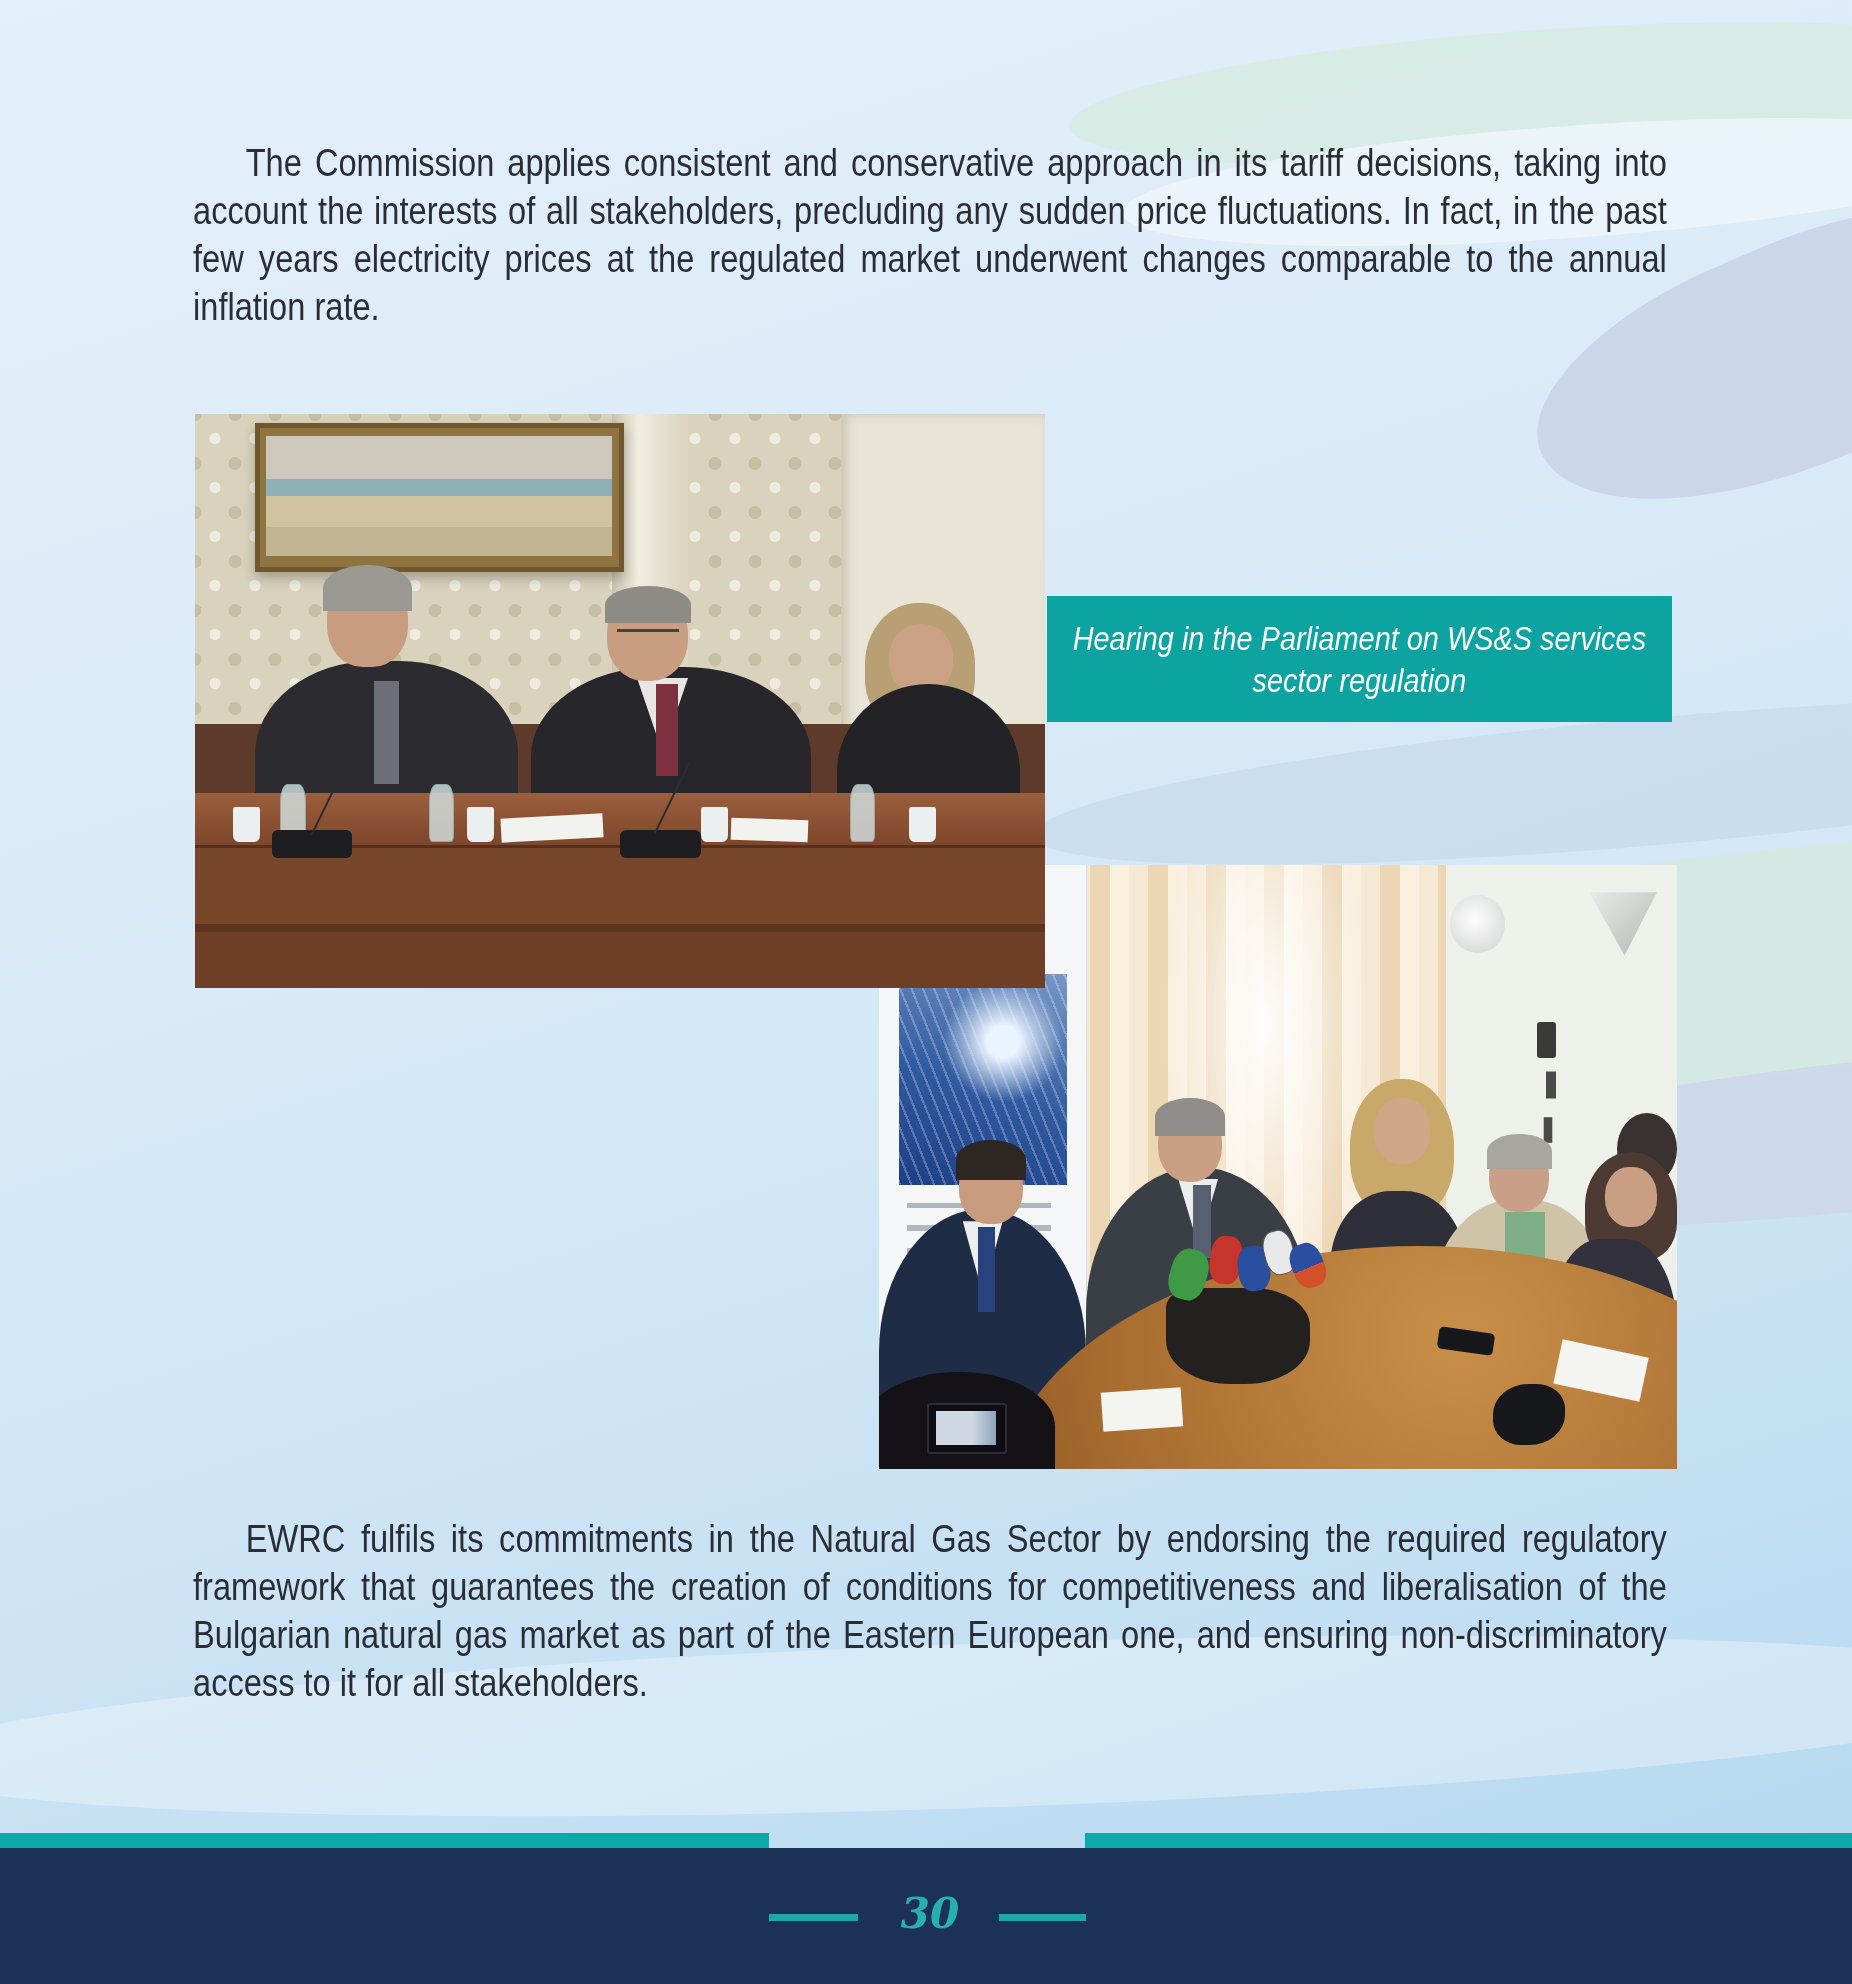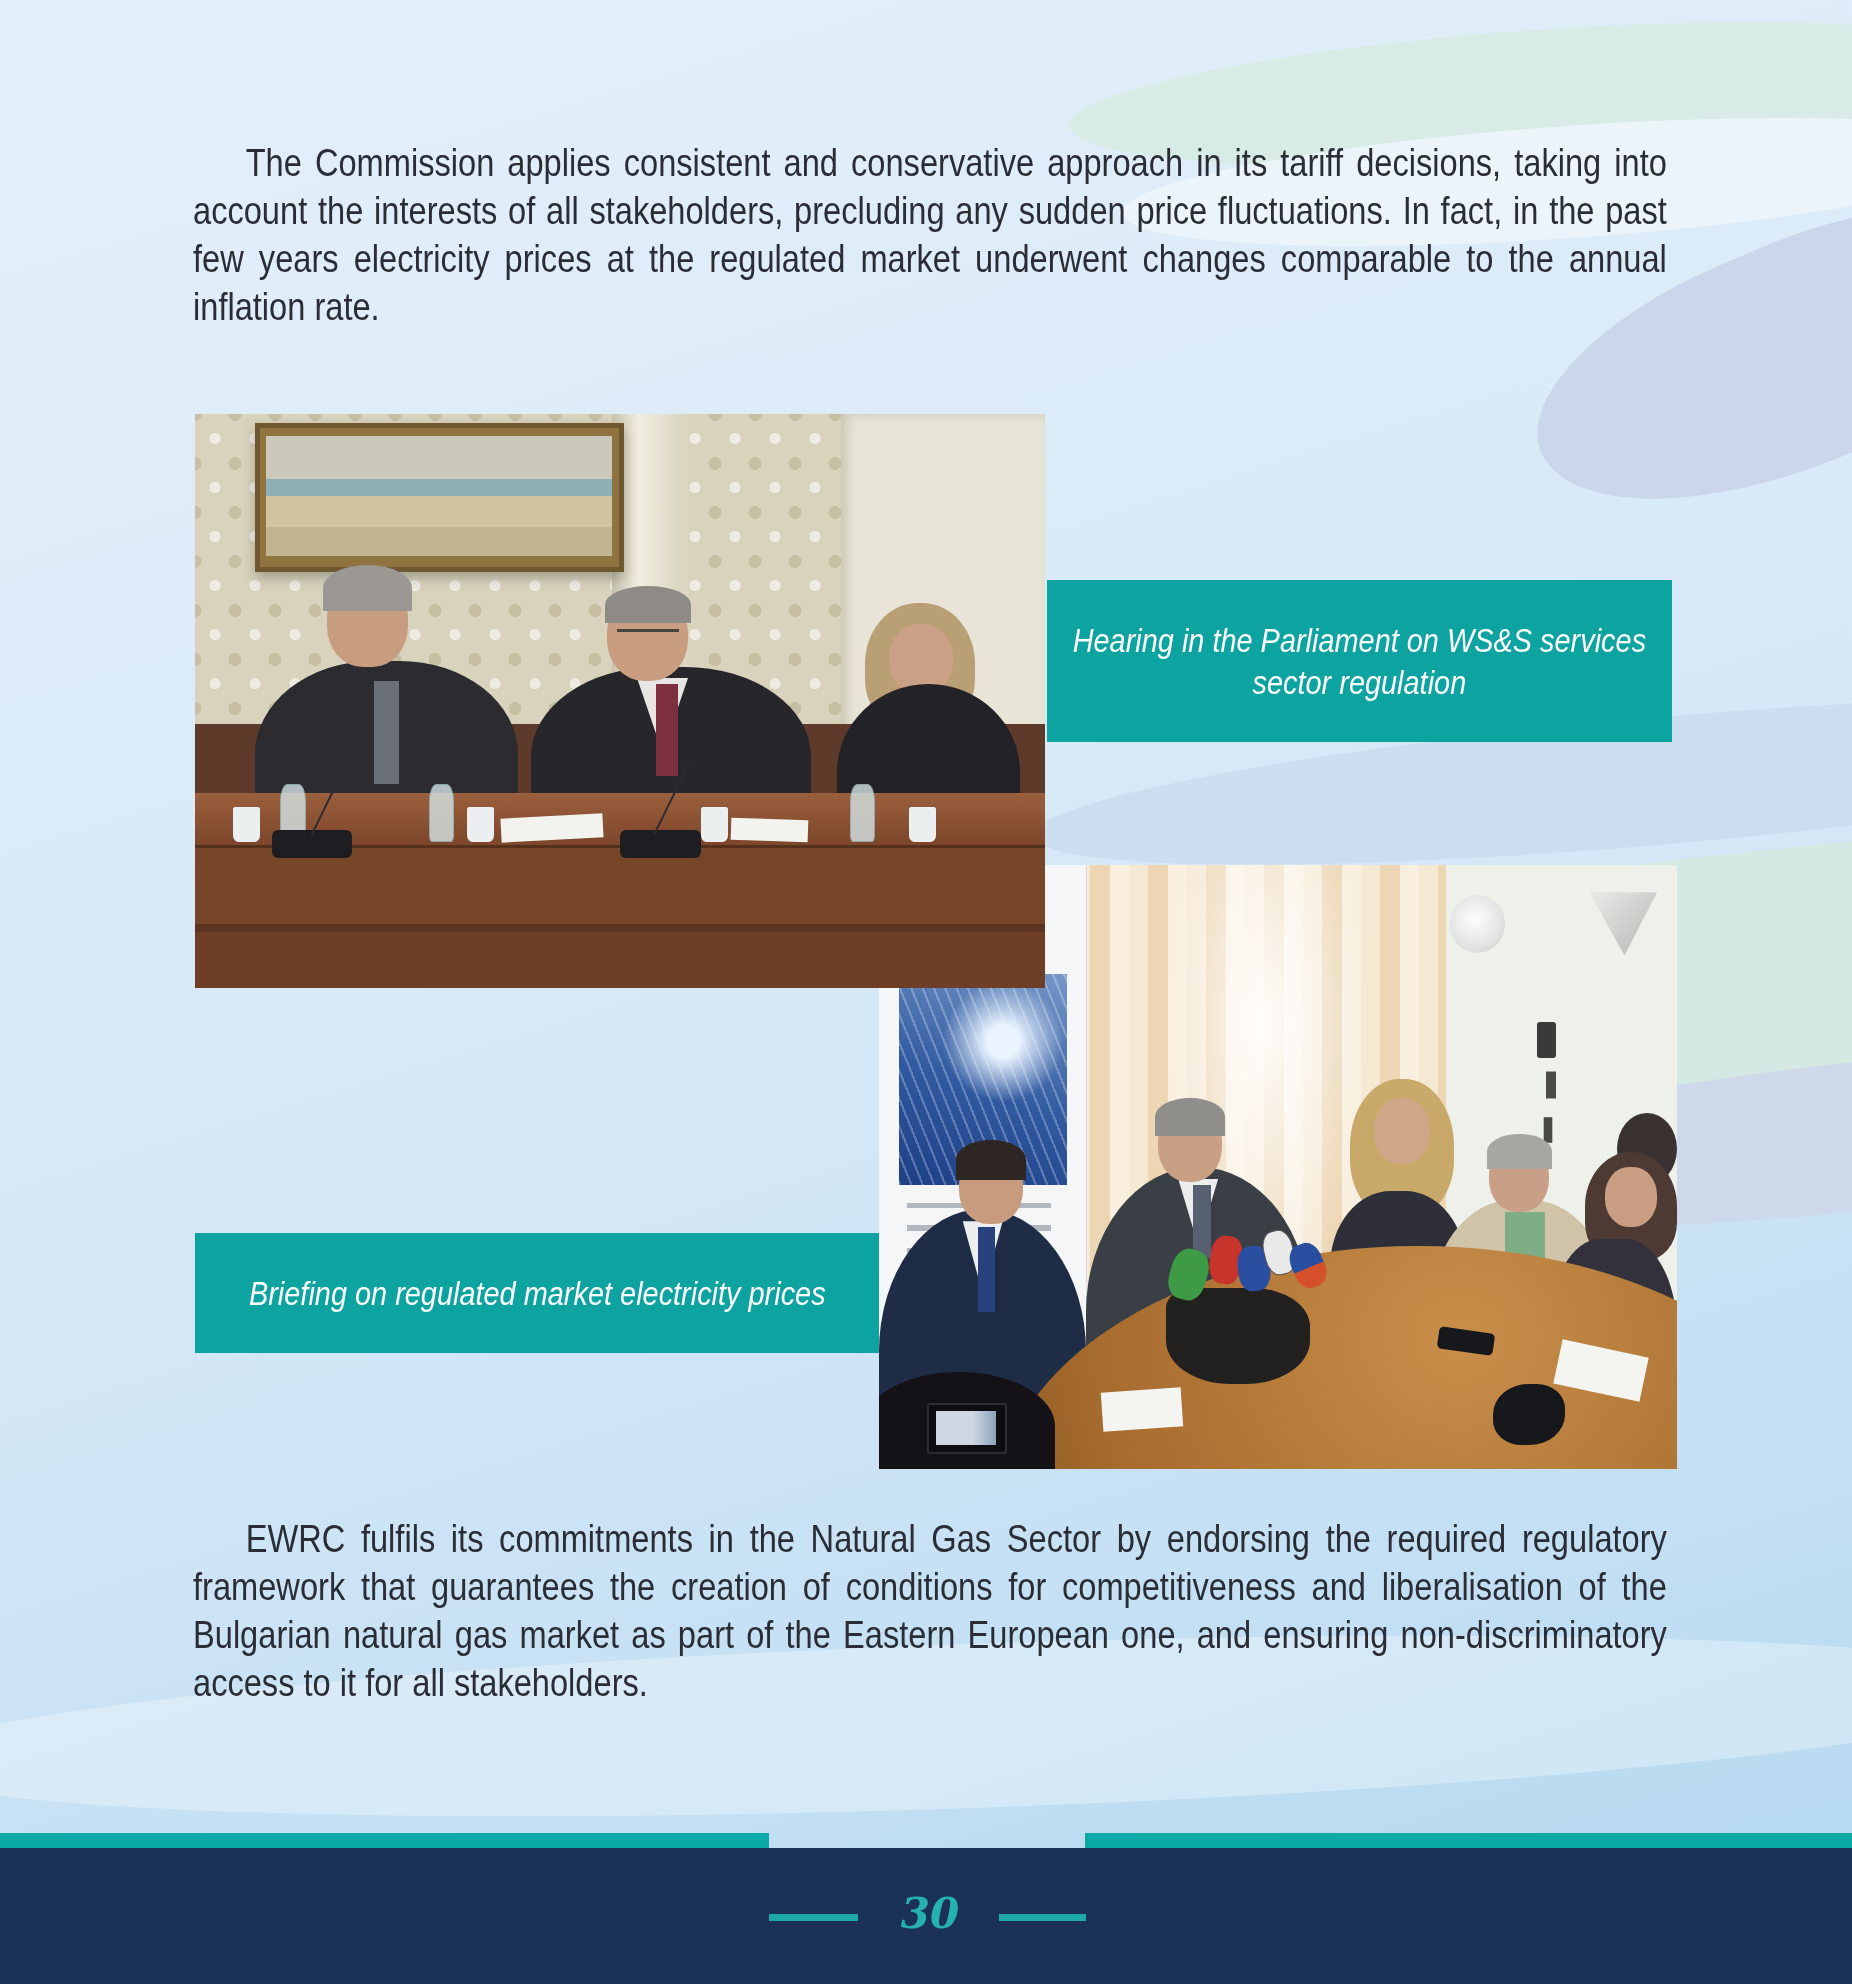--- a/index.html
+++ b/index.html
@@ -13,21 +13,21 @@
         font-size:39px;line-height:48px;color:#2a2d36;text-align:justify;text-indent:63px;margin:0;}
   .para-top{left:193px;top:139px;}
   .para-bottom{left:193px;top:1515px;}
   
   .photo{position:absolute;overflow:hidden;background:#777;}
   .photo1{left:195px;top:414px;width:850px;height:574px;z-index:3;}
   .photo2{left:879px;top:865px;width:798px;height:604px;z-index:2;}
   .photo *{position:absolute;}
   
   .caption{position:absolute;z-index:4;background:#0da3a1;color:#ffffff;}
-  .cap1{left:1047px;top:580px;width:625px;height:162px;}
+  .cap1{left:1047px;top:596px;width:625px;height:126px;}
   .cap2{left:195px;top:1233px;width:684px;height:120px;}
   .cap-text{position:absolute;left:-7.5%;width:115%;top:50%;
             transform:translateY(-50%) scaleX(0.85);
             font-style:italic;font-size:34px;line-height:42px;text-align:center;}
   
   .teal-strip{position:absolute;top:1833px;height:15.7px;background:#0baaa7;z-index:6;}
   .strip-left{left:0;width:769px;}
   .strip-right{left:1085px;width:768px;}
   .navy-bar{position:absolute;left:0;top:1848px;width:1853px;height:137px;background:#1c3156;z-index:6;}
   .dash{position:absolute;top:1914px;height:6.7px;background:#1ca9a6;z-index:7;}
@@ -144,23 +144,20 @@
     <div style="left:50%;top:72.5%;width:9.5%;height:4.8%;background:#1d1d22;border-radius:6px;"></div>
     <div style="left:15.5%;top:61%;width:2.2px;height:13%;background:#2c2c30;transform:rotate(26deg);"></div>
     <div style="left:56%;top:60%;width:2.2px;height:14%;background:#2c2c30;transform:rotate(26deg);"></div>
     <div style="left:36%;top:70%;width:12%;height:4.2%;background:#f2f2ee;transform:rotate(-3deg);"></div>
     <div style="left:63%;top:70.5%;width:9%;height:3.8%;background:#f2f2ee;transform:rotate(2deg);"></div>
   </figure>
 
   <div class="caption cap1">
     <span class="cap-text">Hearing in the Parliament on WS&amp;S services sector regulation</span>
   </div>
-  <div class="caption cap2">
-    <span class="cap-text">Briefing on regulated market electricity prices</span>
-  </div>
 
   <p class="para para-bottom">EWRC fulfils its commitments in the Natural Gas Sector by endorsing the required regulatory framework that guarantees the creation of conditions for competitiveness and liberalisation of the Bulgarian natural gas market as part of the Eastern European one, and ensuring non-discriminatory access to it for all stakeholders.</p>
 
   <div class="teal-strip strip-left"></div>
   <div class="teal-strip strip-right"></div>
   <div class="navy-bar"></div>
   <div class="dash dash-left"></div>
   <div class="dash dash-right"></div>
   <div class="pageno">30</div>
 

